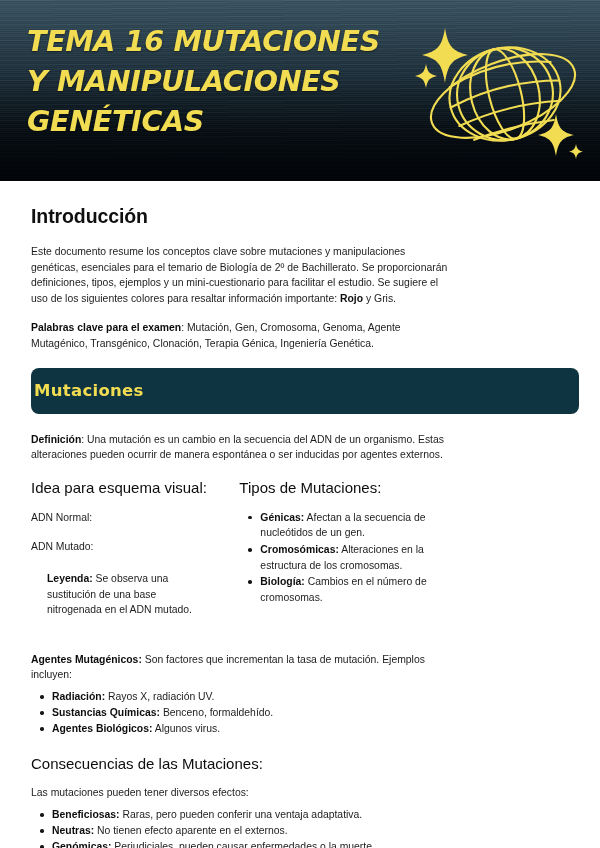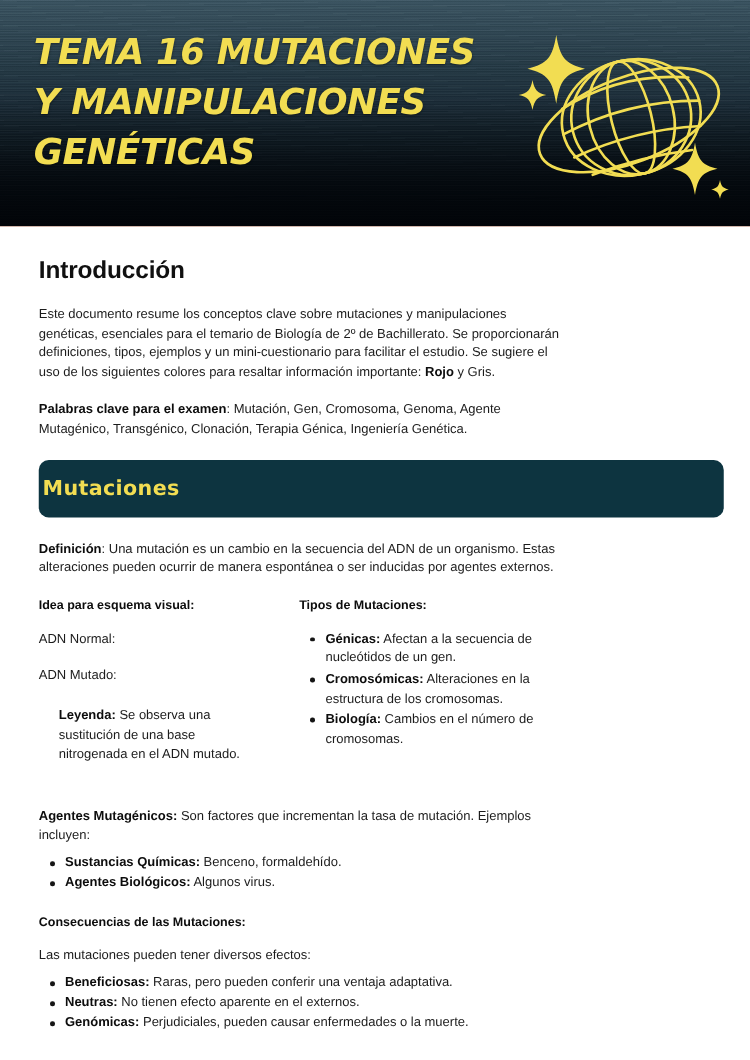--- a/index.html
+++ b/index.html
@@ -18,21 +18,21 @@
     color: #111111;
     -webkit-font-smoothing: antialiased;
   }
 
   
   .hero {
     position: relative;
     width: 600px;
     height: 181px;
     overflow: hidden;
-    background: #c2410c;
+    background: #0369a1;
   }
   .hero-bg {
     position: absolute;
     inset: 0;
     background:
       linear-gradient(to bottom,
         rgba(10,16,22,0.10) 0%,
         rgba(8,14,20,0.30) 42%,
         rgba(4,8,12,0.80) 76%,
         rgba(2,5,9,0.97) 100%),
@@ -157,22 +157,22 @@
 
   .cols {
     display: flex;
     margin-top: 16px;
     gap: 0;
   }
   .col-left { width: 268px; padding-right: 12px; }
   .col-right { width: 272px; }
 
   .mini-head {
-    font-size: 10px;
-    font-weight: bold;
+    font-size: 15px;
+    font-weight: normal;
     color: #0d0d0d;
     margin: 0 0 14px 0;
   }
   .mini-line {
     font-size: 10.4px;
     line-height: 15.6px;
     color: #1c1c1c;
     margin: 0 0 14px 0;
   }
   .legend {
@@ -279,20 +279,21 @@
         <li><b>Cromosómicas:</b><span> Alteraciones en la estructura de los cromosomas.</span></li>
         <li><b>Biología:</b><span> Cambios en el número de cromosomas.</span></li>
       </ul>
     </div>
 
   </div>
 
   <div class="block">
     <p class="body" style="margin-bottom:6px"><b>Agentes Mutagénicos:</b><span> Son factores que incrementan la tasa de mutación. Ejemplos incluyen:</span></p>
     <ul class="bullets tight">
+      <li><b>Radiación:</b><span> Rayos X, radiación UV.</span></li>
       <li><b>Sustancias Químicas:</b><span> Benceno, formaldehído.</span></li>
       <li><b>Agentes Biológicos:</b><span> Algunos virus.</span></li>
     </ul>
   </div>
 
   <div class="block">
     <p class="mini-head" style="margin-bottom:13px">Consecuencias de las Mutaciones:</p>
     <p class="body" style="margin-bottom:7px">Las mutaciones pueden tener diversos efectos:</p>
     <ul class="bullets tight">
       <li><b>Beneficiosas:</b><span> Raras, pero pueden conferir una ventaja adaptativa.</span></li>

